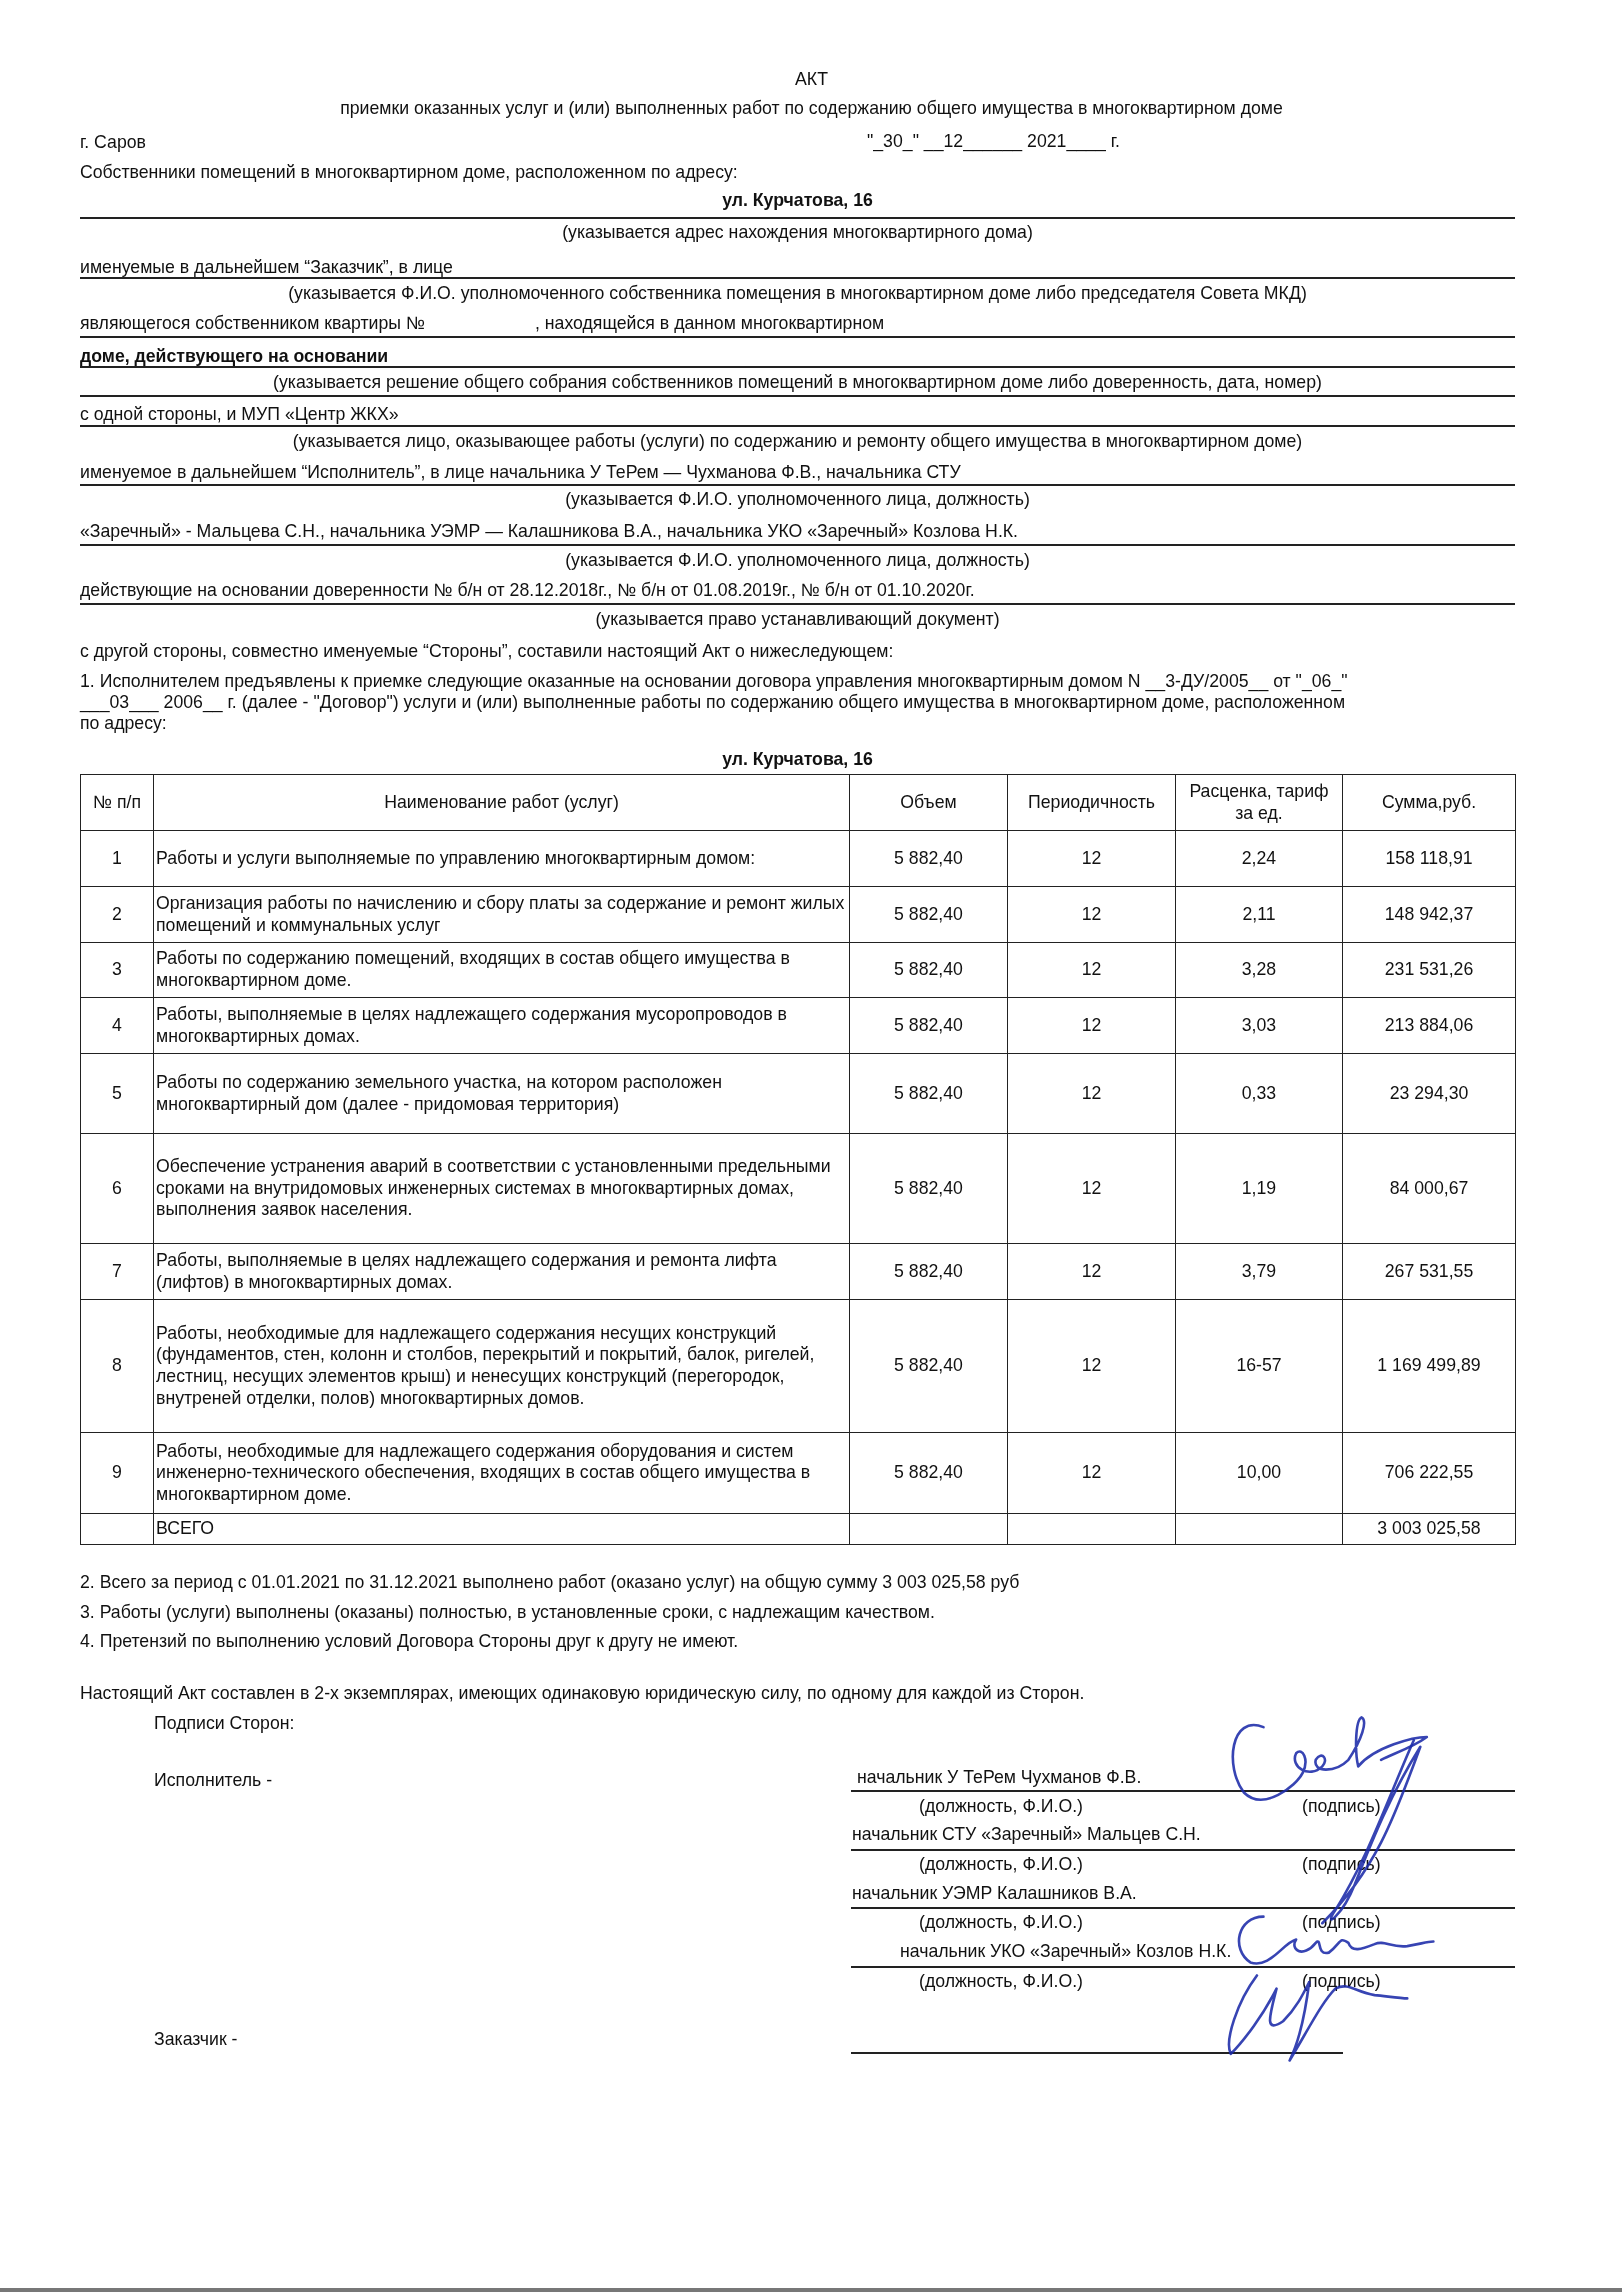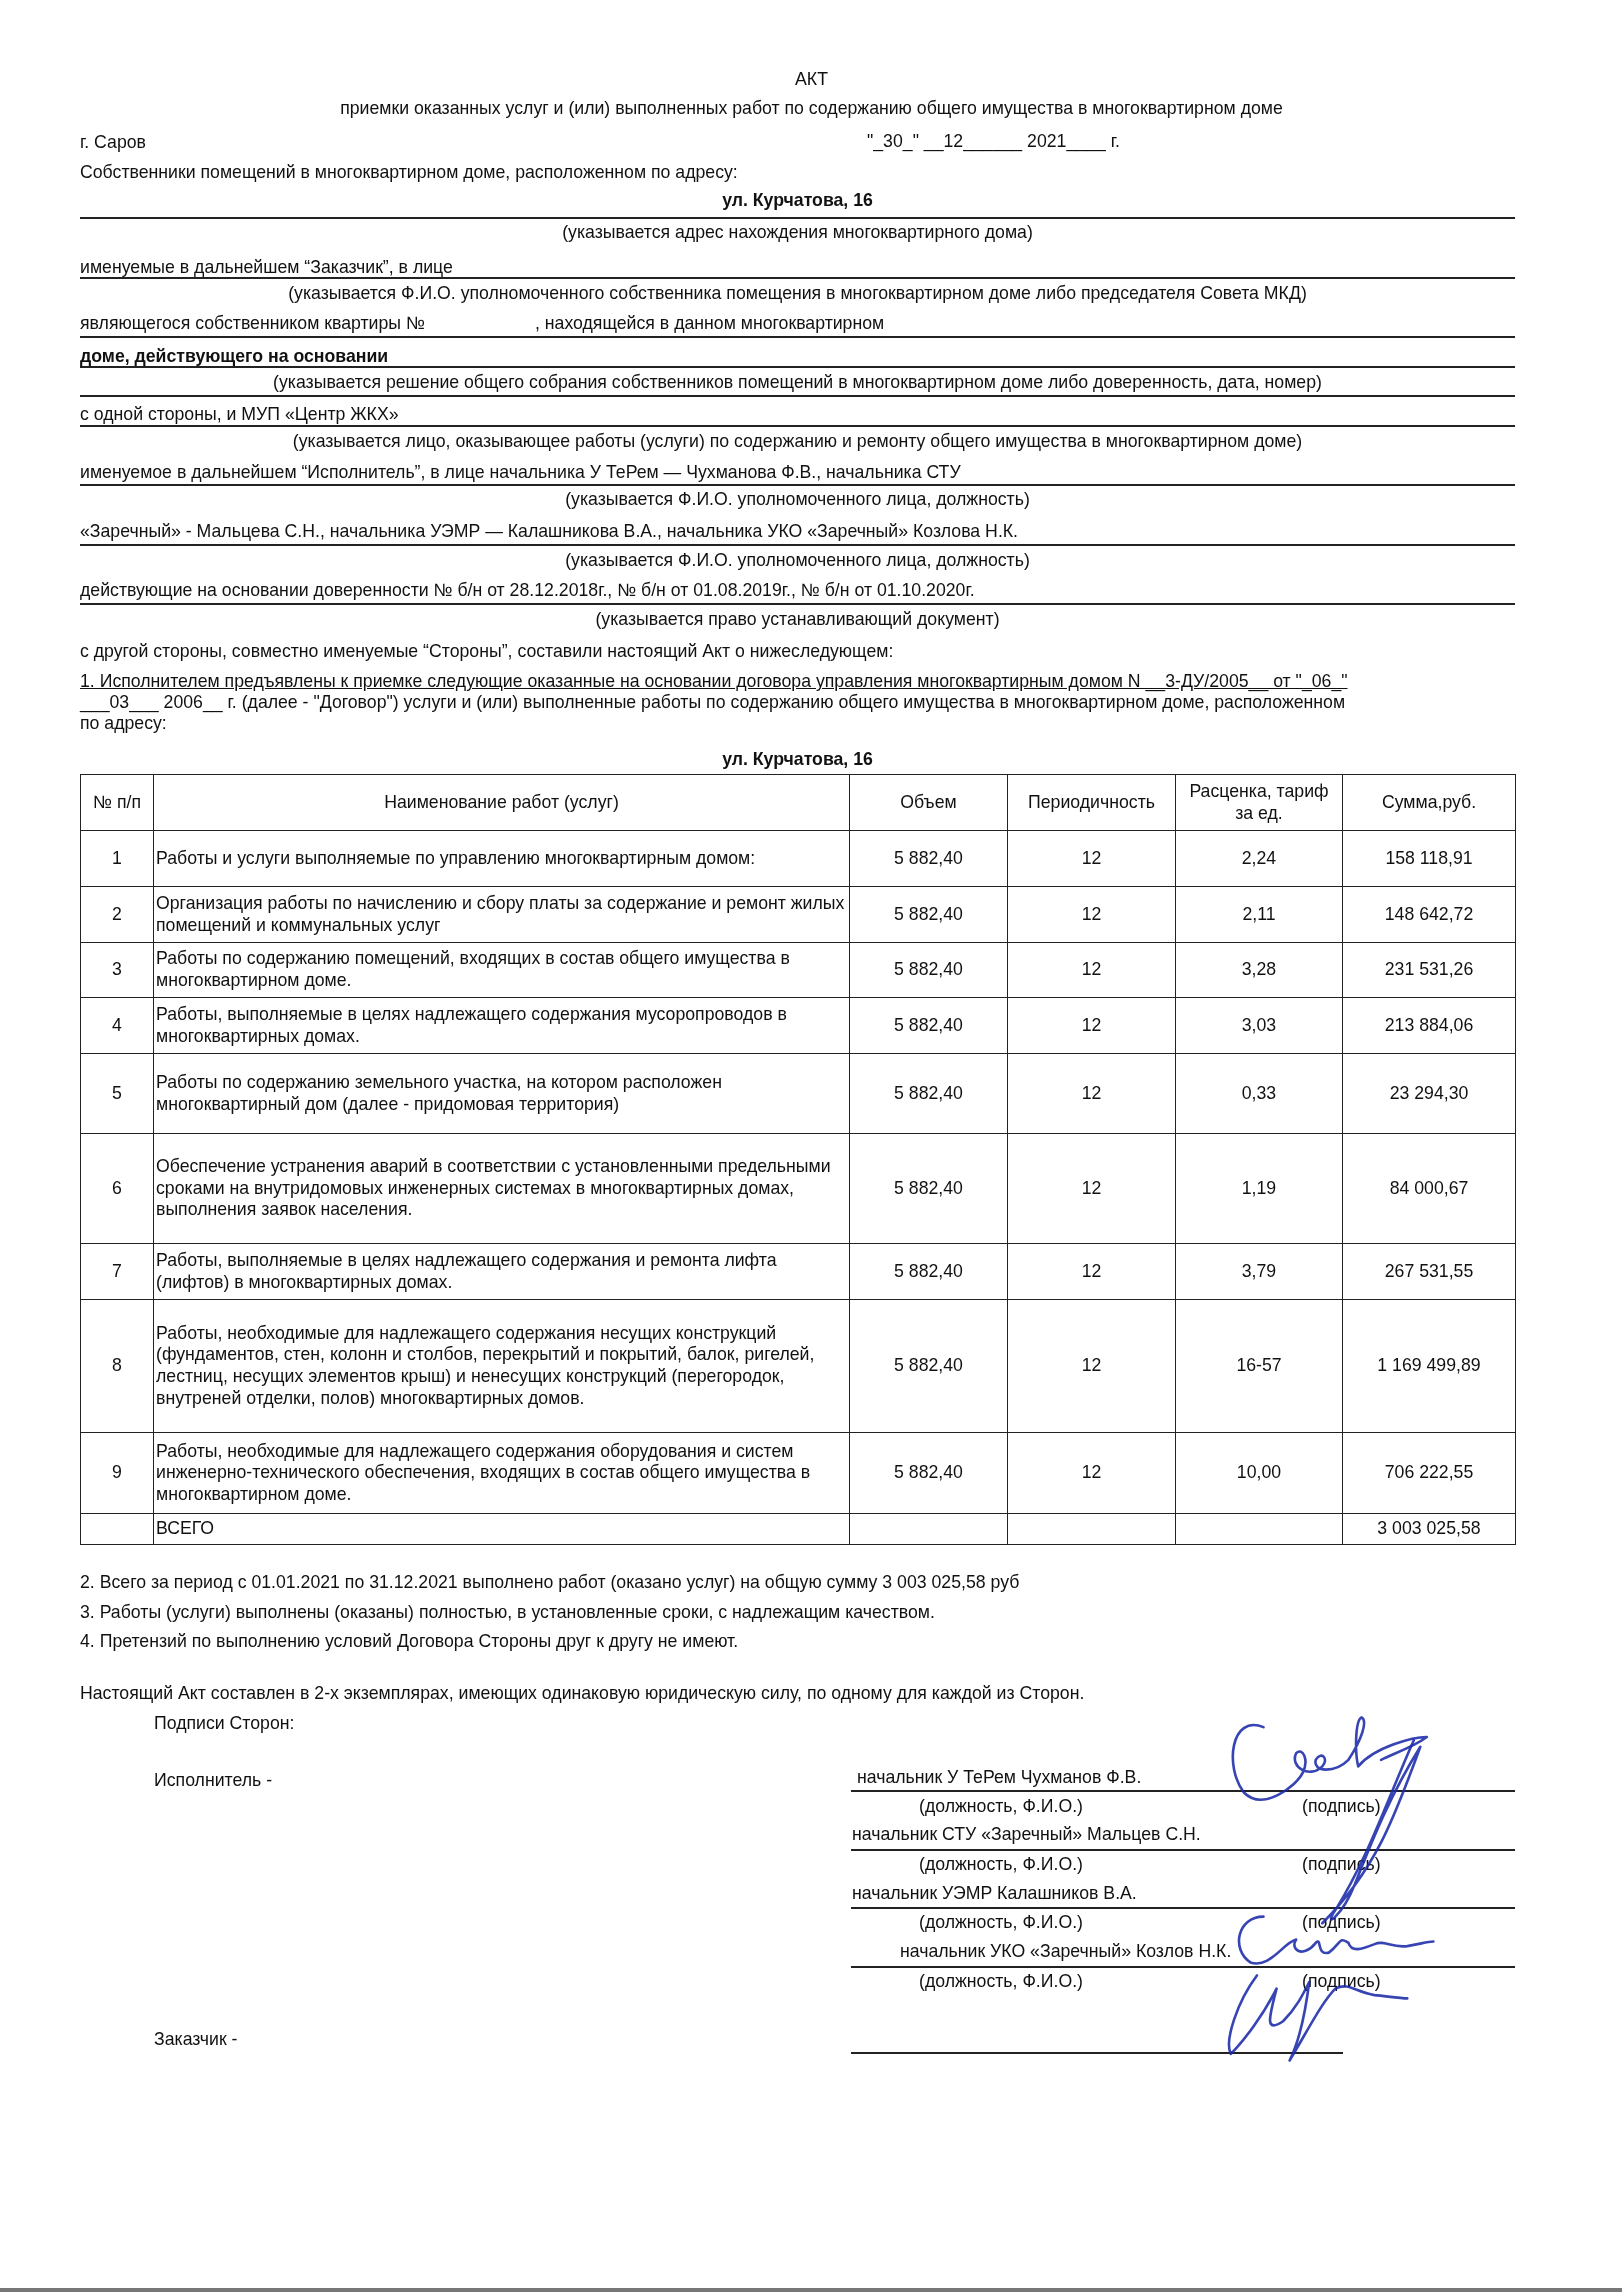--- a/index.html
+++ b/index.html
@@ -58,21 +58,21 @@
 <div class="line-text" style="top:521px;">«Заречный» - Мальцева С.Н., начальника УЭМР — Калашникова В.А., начальника УКО «Заречный» Козлова Н.К.</div>
 <div class="hline" style="top:544px;"></div>
 <div class="hint" style="top:550px;">(указывается Ф.И.О. уполномоченного лица, должность)</div>
 
 <div class="line-text" style="top:580px;">действующие на основании доверенности № б/н от 28.12.2018г., № б/н от 01.08.2019г., № б/н от 01.10.2020г.</div>
 <div class="hline" style="top:603px;"></div>
 <div class="hint" style="top:609px;">(указывается право устанавливающий документ)</div>
 
 <div class="line-text" style="top:641px;">с другой стороны, совместно именуемые “Стороны”, составили настоящий Акт о нижеследующем:</div>
 
-<div class="line-text" style="top:671px;text-decoration:underline;">1. Исполнителем предъявлены к приемке следующие оказанные на основании договора управления многоквартирным домом  N __3-ДУ/2005__ от "_06_"</div>
+<div class="line-text" style="top:671px;">1. Исполнителем предъявлены к приемке следующие оказанные на основании договора управления многоквартирным домом  N __3-ДУ/2005__ от "_06_"</div>
 <div class="line-text" style="top:692px;">___03___ 2006__ г. (далее - "Договор") услуги и (или) выполненные работы по содержанию общего имущества в многоквартирном доме, расположенном</div>
 <div class="line-text" style="top:713px;">по адресу:</div>
 <div class="hint" style="top:749px;font-weight:bold;">ул. Курчатова, 16</div>
 
 <table class="works">
   <colgroup>
     <col style="width:73px">
       <col style="width:696px">
       <col style="width:158px">
       <col style="width:168px">
@@ -97,21 +97,21 @@
         <td class="c-val">12</td>
         <td class="c-val">2,24</td>
         <td class="c-val">158 118,91</td>
       </tr>
       <tr style="height: 56px;">
         <td class="c-num">2</td>
         <td class="c-name">Организация работы по начислению и сбору платы за содержание и ремонт жилых помещений и коммунальных услуг</td>
         <td class="c-val">5 882,40</td>
         <td class="c-val">12</td>
         <td class="c-val">2,11</td>
-        <td class="c-val">148 642,72</td>
+        <td class="c-val">148 942,37</td>
       </tr>
       <tr style="height: 55px;">
         <td class="c-num">3</td>
         <td class="c-name">Работы по содержанию помещений, входящих в состав общего имущества в многоквартирном доме.</td>
         <td class="c-val">5 882,40</td>
         <td class="c-val">12</td>
         <td class="c-val">3,28</td>
         <td class="c-val">231 531,26</td>
       </tr>
       <tr style="height: 56px;">

